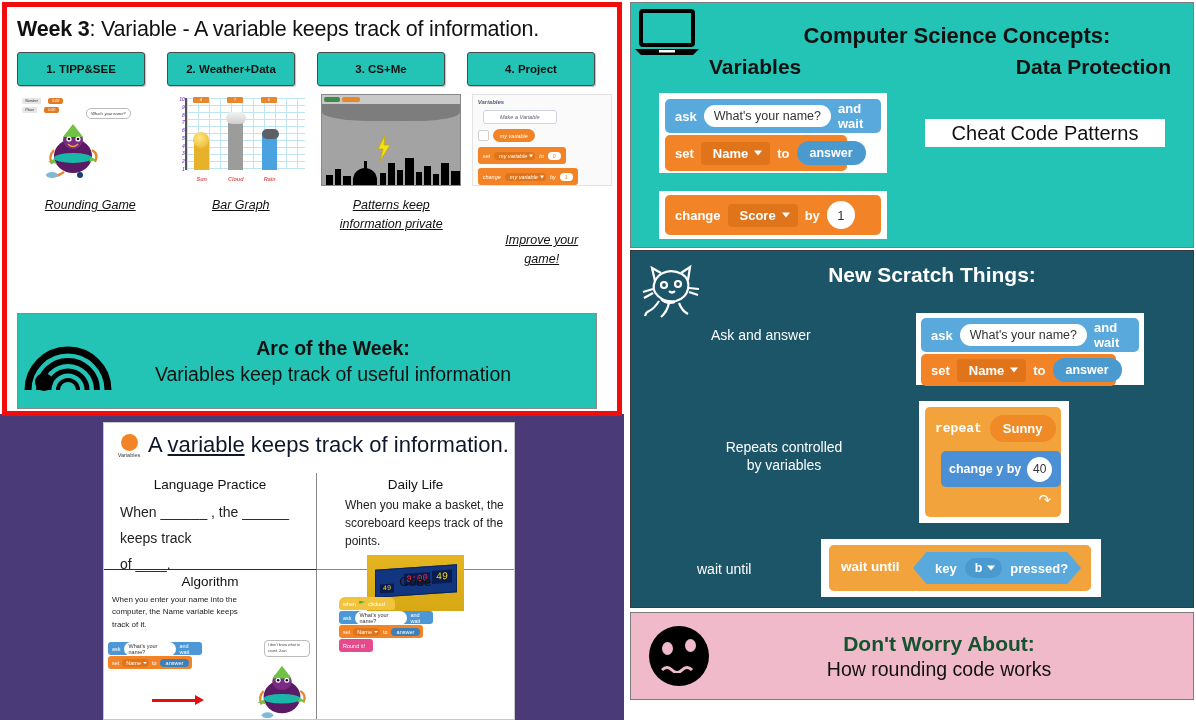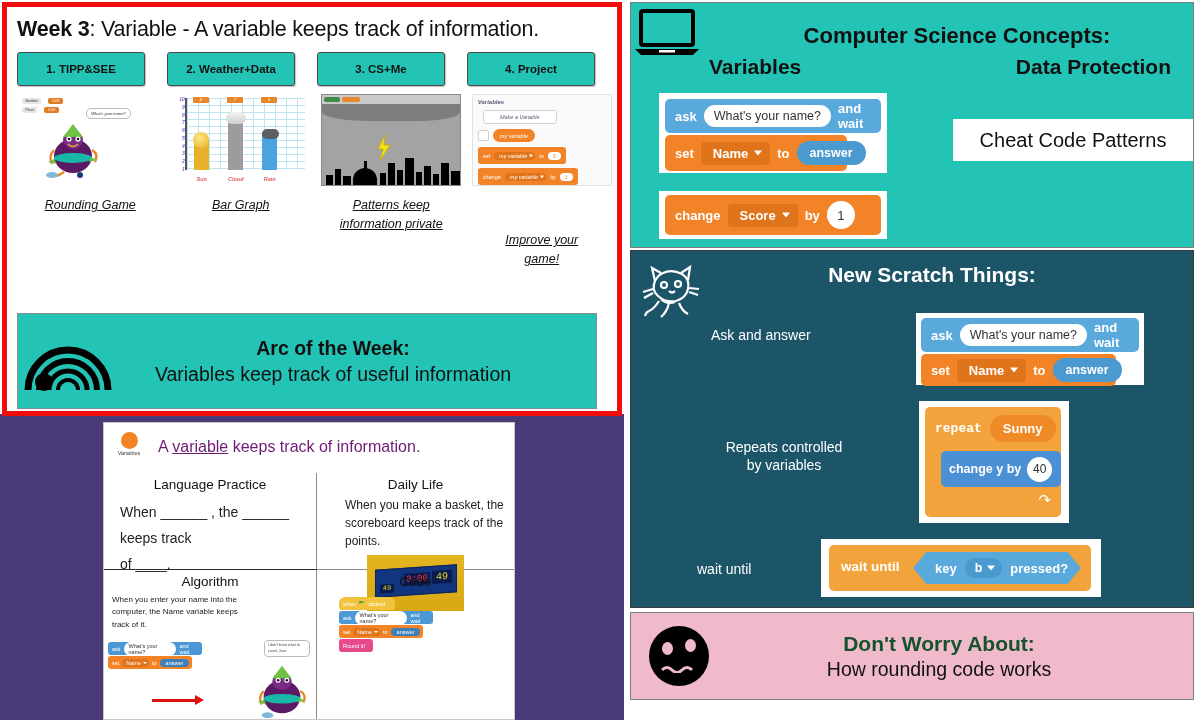--- a/index.html
+++ b/index.html
@@ -119,21 +119,21 @@
 
   
   .wcard {
     position: absolute; left: 103px; top: 422px; width: 412px; height: 298px;
     background: #ffffff; border: 1px solid #c8c8c8;
   }
   .wc-head { display: flex; align-items: flex-end; padding: 9px 0 0 8px; }
   .wc-badge { width: 34px; text-align: center; flex: none; }
   .wc-dot { width: 17px; height: 17px; border-radius: 50%; background: #f28326; margin: 0 auto; }
   .wc-badge-lbl { font-size: 5.5px; color: #3b3b3b; margin-top: 1px; }
-  .wc-title { font-size: 16px; color: #701a75; margin-left: 12px; white-space: nowrap; }
+  .wc-title { font-size: 22px; color: #0f172a; margin-left: 2px; white-space: nowrap; }
   .wc-title u { text-decoration: underline; }
 
   .quad { position: absolute; top: 50px; left: 0; right: 0; bottom: 0;
           display: grid; grid-template-columns: 213px 1fr; grid-template-rows: 97px 1fr; }
   .q { position: relative; padding: 4px 8px; }
   .q-h { font-size: 13.5px; color: #111; text-align: center; margin-bottom: 8px; }
   .q-b { font-size: 14px; color: #222; line-height: 1.85; }
   .q-tl { border-right: 1px solid #8a8a8a; border-bottom: 1px solid #2c2c2c; }
   .q-tr { border-bottom: 1px solid #8a8a8a; }
   .q-bl { border-right: 1px solid #8a8a8a; }
@@ -197,21 +197,21 @@
   .pill-blue { background: #4a9ad0; color: #fff; border-radius: 14px; padding: 5px 13px; font-size: 12.5px; font-weight: bold; }
   .dropsel { background: #e0741b; border-radius: 5px; padding: 4px 22px 4px 12px; color:#fff;
       font-size: 13px; font-weight: bold; position: relative; }
   .dropsel.flat { border-radius: 4px; }
   .dropsel:after { content:""; position:absolute; right: 8px; top: 50%; transform: translateY(-50%);
       border-left: 4.5px solid transparent; border-right: 4.5px solid transparent; border-top: 5.5px solid #fff; }
   .circ-white { background: #fff; color: #333; border-radius: 50%; width: 28px; height: 28px;
       display:flex; align-items:center; justify-content:center; font-size: 13px; }
 
   .cheat {
-    position: absolute; right: 0; top: 116px; width: 240px; height: 42px;
+    position: absolute; right: 28px; top: 116px; width: 240px; height: 28px;
     background: #fff; display: flex; align-items: center; justify-content: center;
     font-size: 20px; color: #111;
   }
 
   
   .nst { position: relative; width: 100%; height: 358px; background: #1c5468; border: 1px solid #3a3a3a; margin-top: 2px; }
   .cat { position: absolute; left: 10px; top: 8px; width: 62px; height: 62px; }
   .nst-h { position: absolute; left: 0; right: 0; top: 12px; text-align: center; font-size: 21px;
       font-weight: bold; color: #fff; padding-left: 40px; }
   .nst-lbl { position: absolute; color: #fff; font-size: 14px; line-height: 1.25; }

